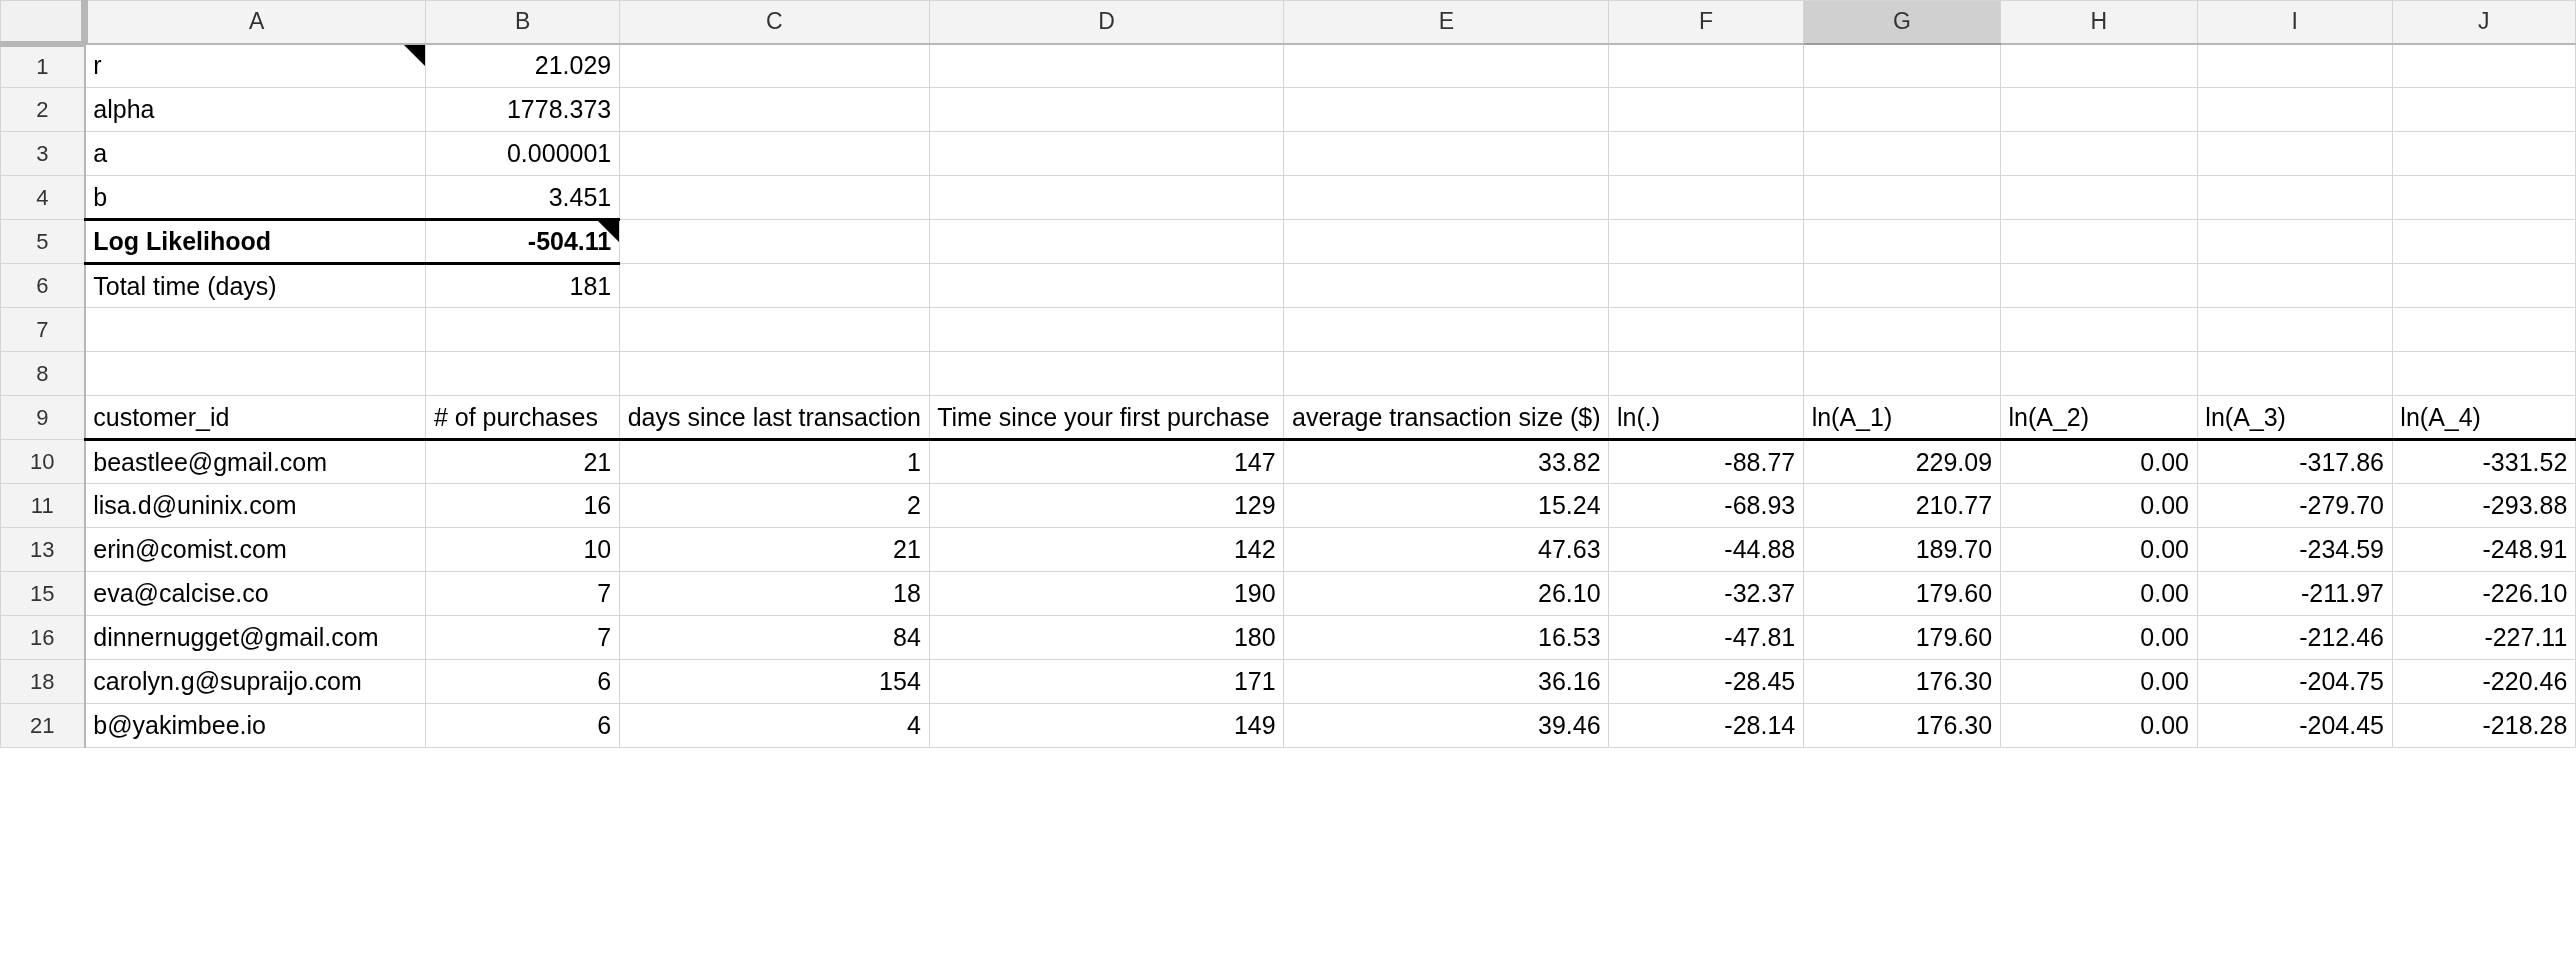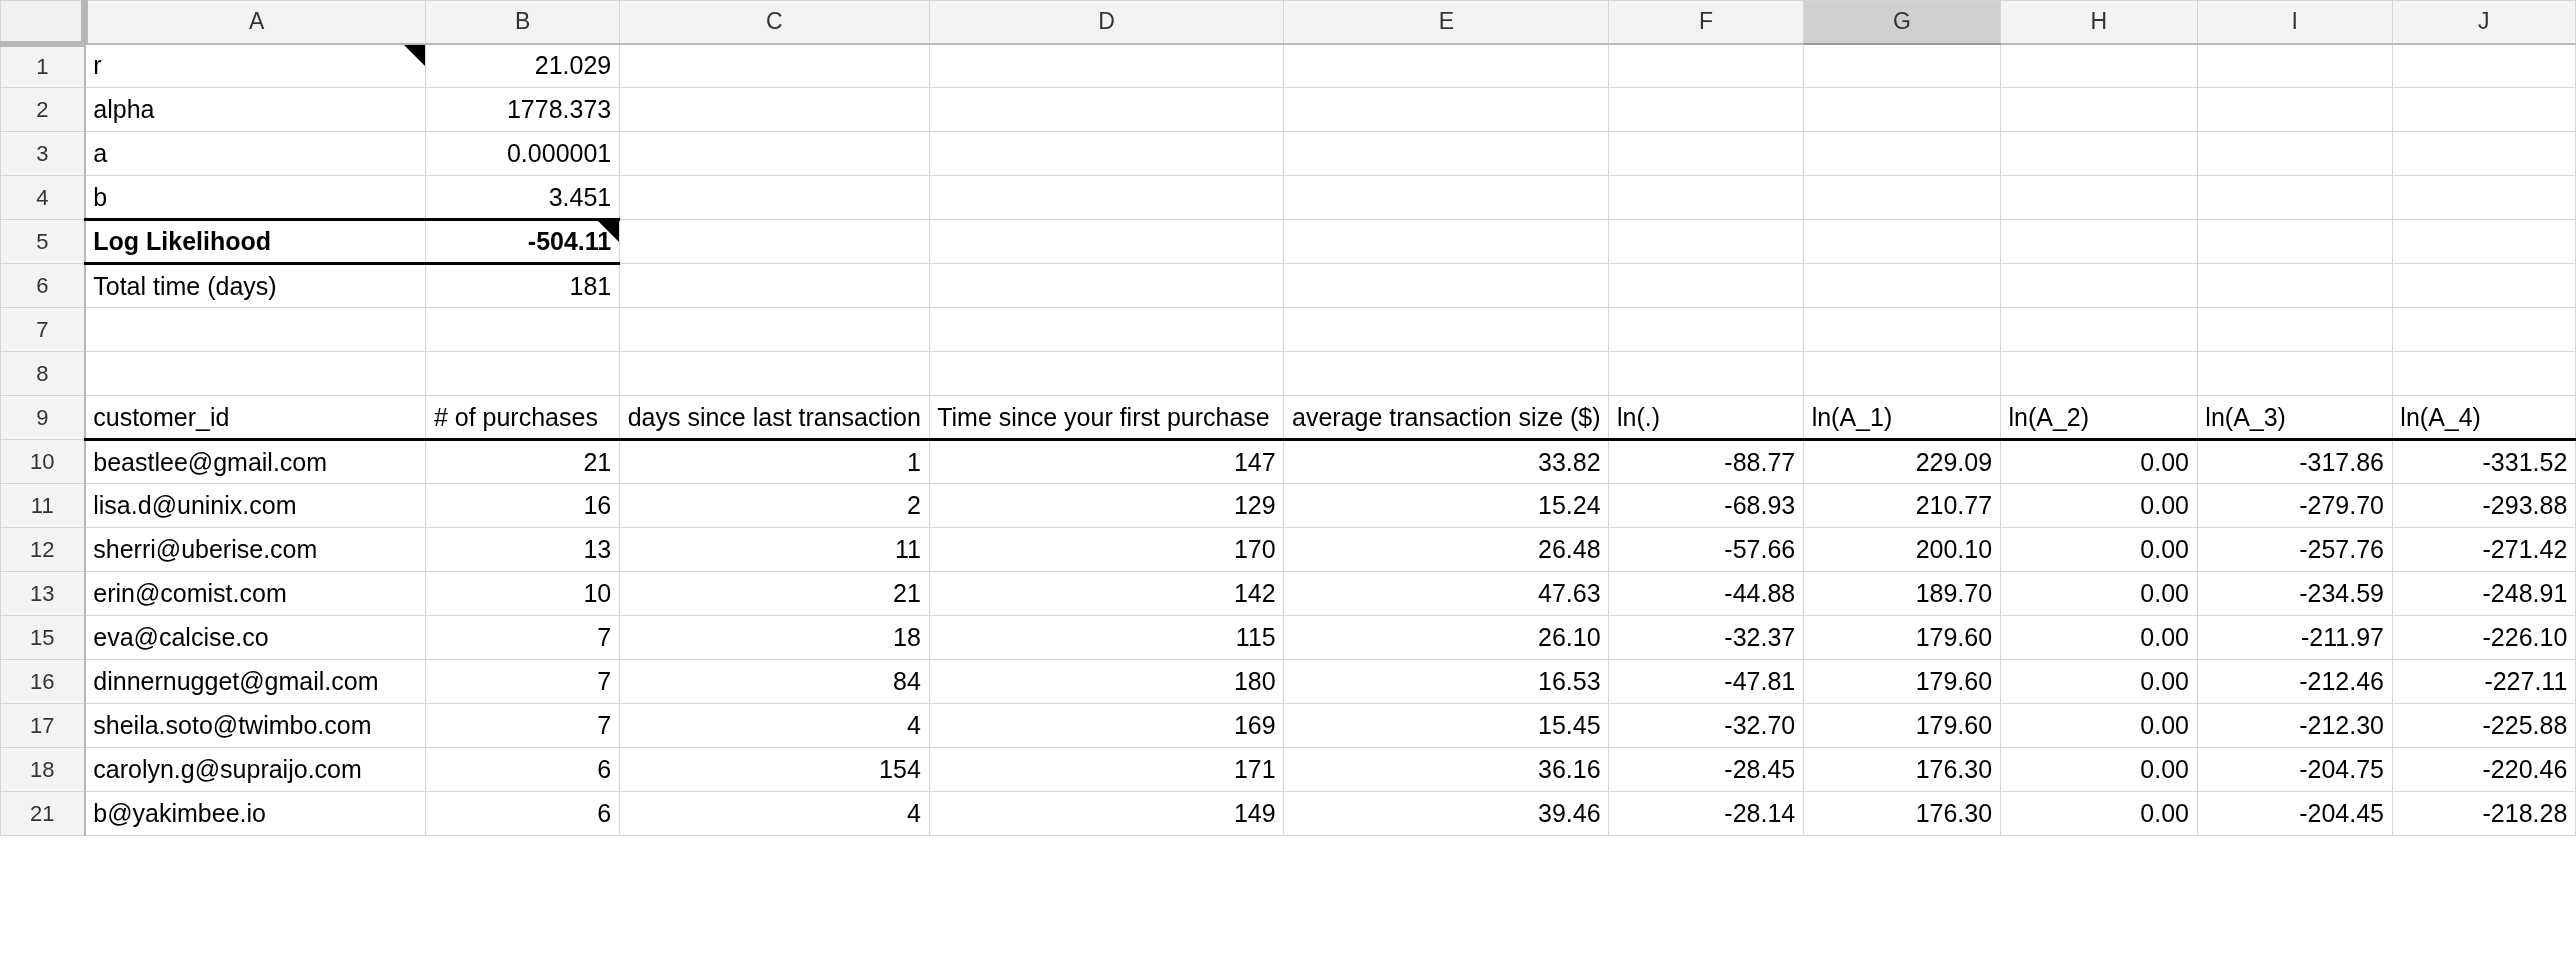--- a/index.html
+++ b/index.html
@@ -224,51 +224,38 @@
           <td class="cell rt blue">2</td>
           <td class="cell rt blue">129</td>
           <td class="cell rt blue">15.24</td>
           <td class="cell rt">-68.93</td>
           <td class="cell rt">210.77</td>
           <td class="cell rt">0.00</td>
           <td class="cell rt">-279.70</td>
           <td class="cell rt">-293.88</td>
         </tr>
         <tr>
-          <th class="rowhead">12</th>
-          <td class="cell lt blue">sherri@uberise.com</td>
-          <td class="cell rt blue">13</td>
-          <td class="cell rt blue">11</td>
-          <td class="cell rt blue">170</td>
-          <td class="cell rt blue">26.48</td>
-          <td class="cell rt">-57.66</td>
-          <td class="cell rt">200.10</td>
-          <td class="cell rt">0.00</td>
-          <td class="cell rt">-257.76</td>
-          <td class="cell rt">-271.42</td>
-        </tr>
-        <tr>
           <th class="rowhead">13</th>
           <td class="cell lt blue">erin@comist.com</td>
           <td class="cell rt blue">10</td>
           <td class="cell rt blue">21</td>
           <td class="cell rt blue">142</td>
           <td class="cell rt blue">47.63</td>
           <td class="cell rt">-44.88</td>
           <td class="cell rt">189.70</td>
           <td class="cell rt">0.00</td>
           <td class="cell rt">-234.59</td>
           <td class="cell rt">-248.91</td>
         </tr>
         <tr>
           <th class="rowhead">15</th>
           <td class="cell lt blue">eva@calcise.co</td>
           <td class="cell rt blue">7</td>
           <td class="cell rt blue">18</td>
-          <td class="cell rt blue">115</td>
+          <td class="cell rt blue">190</td>
           <td class="cell rt blue">26.10</td>
           <td class="cell rt">-32.37</td>
           <td class="cell rt">179.60</td>
           <td class="cell rt">0.00</td>
           <td class="cell rt">-211.97</td>
           <td class="cell rt">-226.10</td>
         </tr>
         <tr>
           <th class="rowhead">16</th>
           <td class="cell lt blue">dinnernugget@gmail.com</td>
@@ -276,33 +263,20 @@
           <td class="cell rt blue">84</td>
           <td class="cell rt blue">180</td>
           <td class="cell rt blue">16.53</td>
           <td class="cell rt">-47.81</td>
           <td class="cell rt">179.60</td>
           <td class="cell rt">0.00</td>
           <td class="cell rt">-212.46</td>
           <td class="cell rt">-227.11</td>
         </tr>
         <tr>
-          <th class="rowhead">17</th>
-          <td class="cell lt blue">sheila.soto@twimbo.com</td>
-          <td class="cell rt blue">7</td>
-          <td class="cell rt blue">4</td>
-          <td class="cell rt blue">169</td>
-          <td class="cell rt blue">15.45</td>
-          <td class="cell rt">-32.70</td>
-          <td class="cell rt">179.60</td>
-          <td class="cell rt">0.00</td>
-          <td class="cell rt">-212.30</td>
-          <td class="cell rt">-225.88</td>
-        </tr>
-        <tr>
           <th class="rowhead">18</th>
           <td class="cell lt blue">carolyn.g@supraijo.com</td>
           <td class="cell rt blue">6</td>
           <td class="cell rt blue">154</td>
           <td class="cell rt blue">171</td>
           <td class="cell rt blue">36.16</td>
           <td class="cell rt">-28.45</td>
           <td class="cell rt">176.30</td>
           <td class="cell rt">0.00</td>
           <td class="cell rt">-204.75</td>

